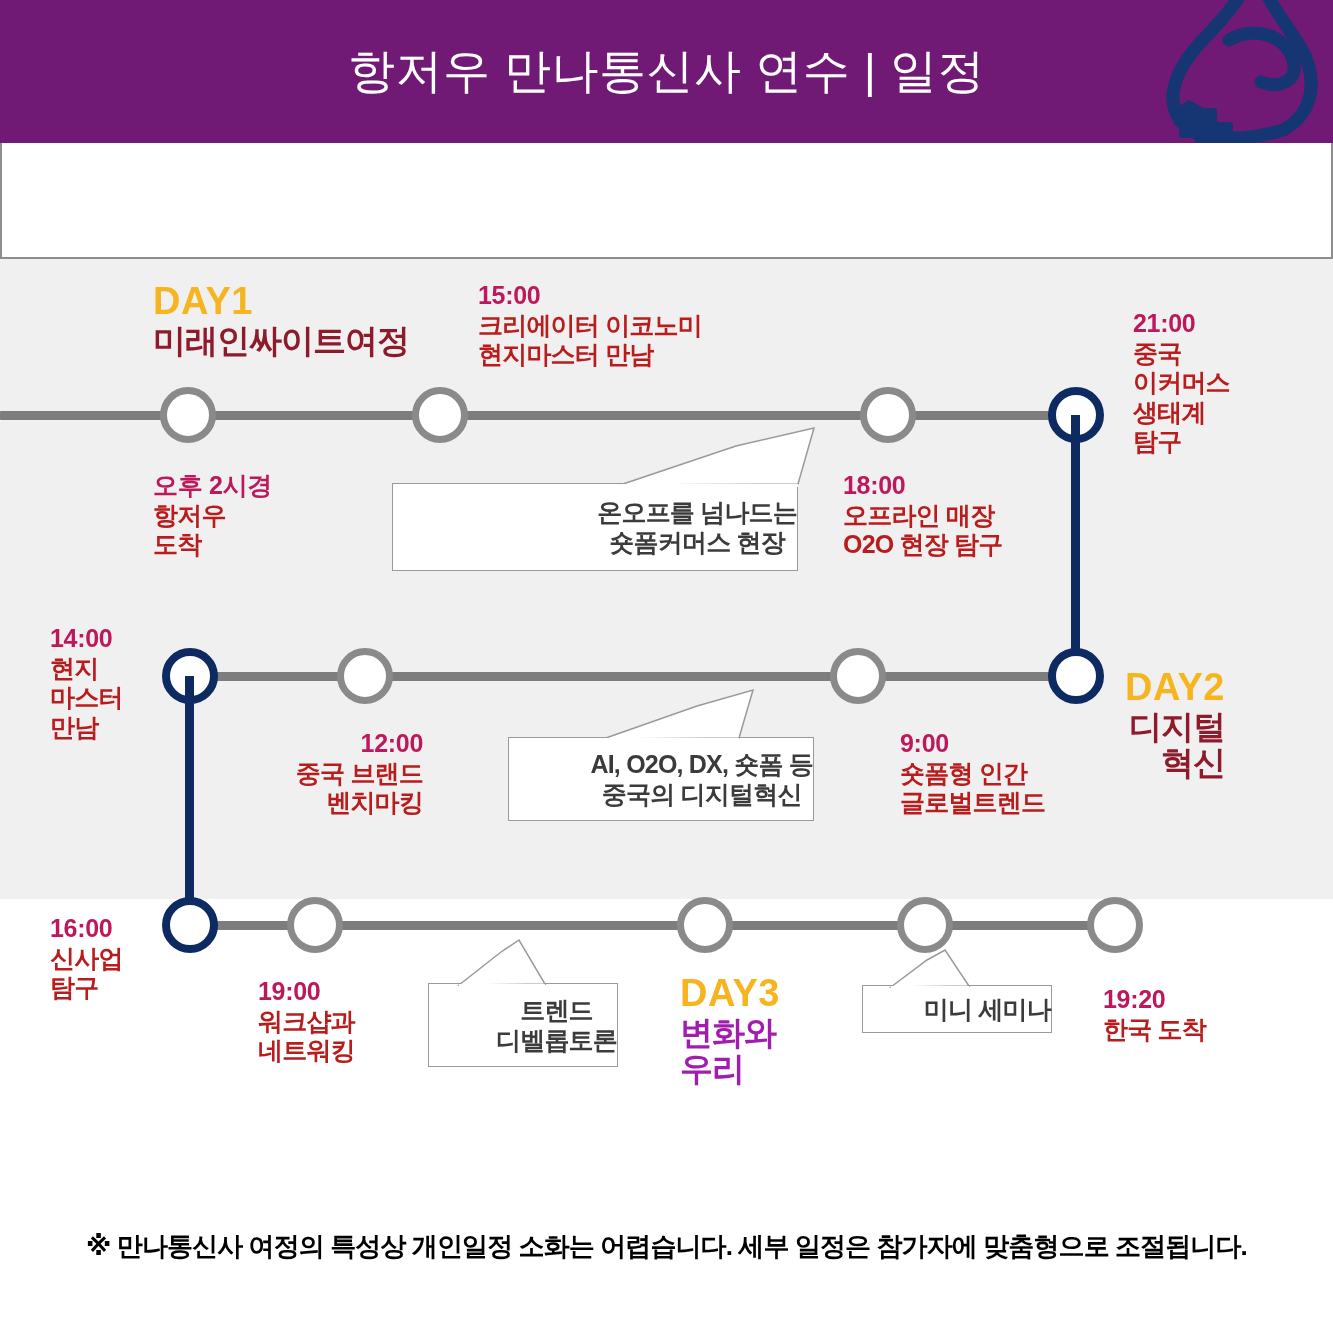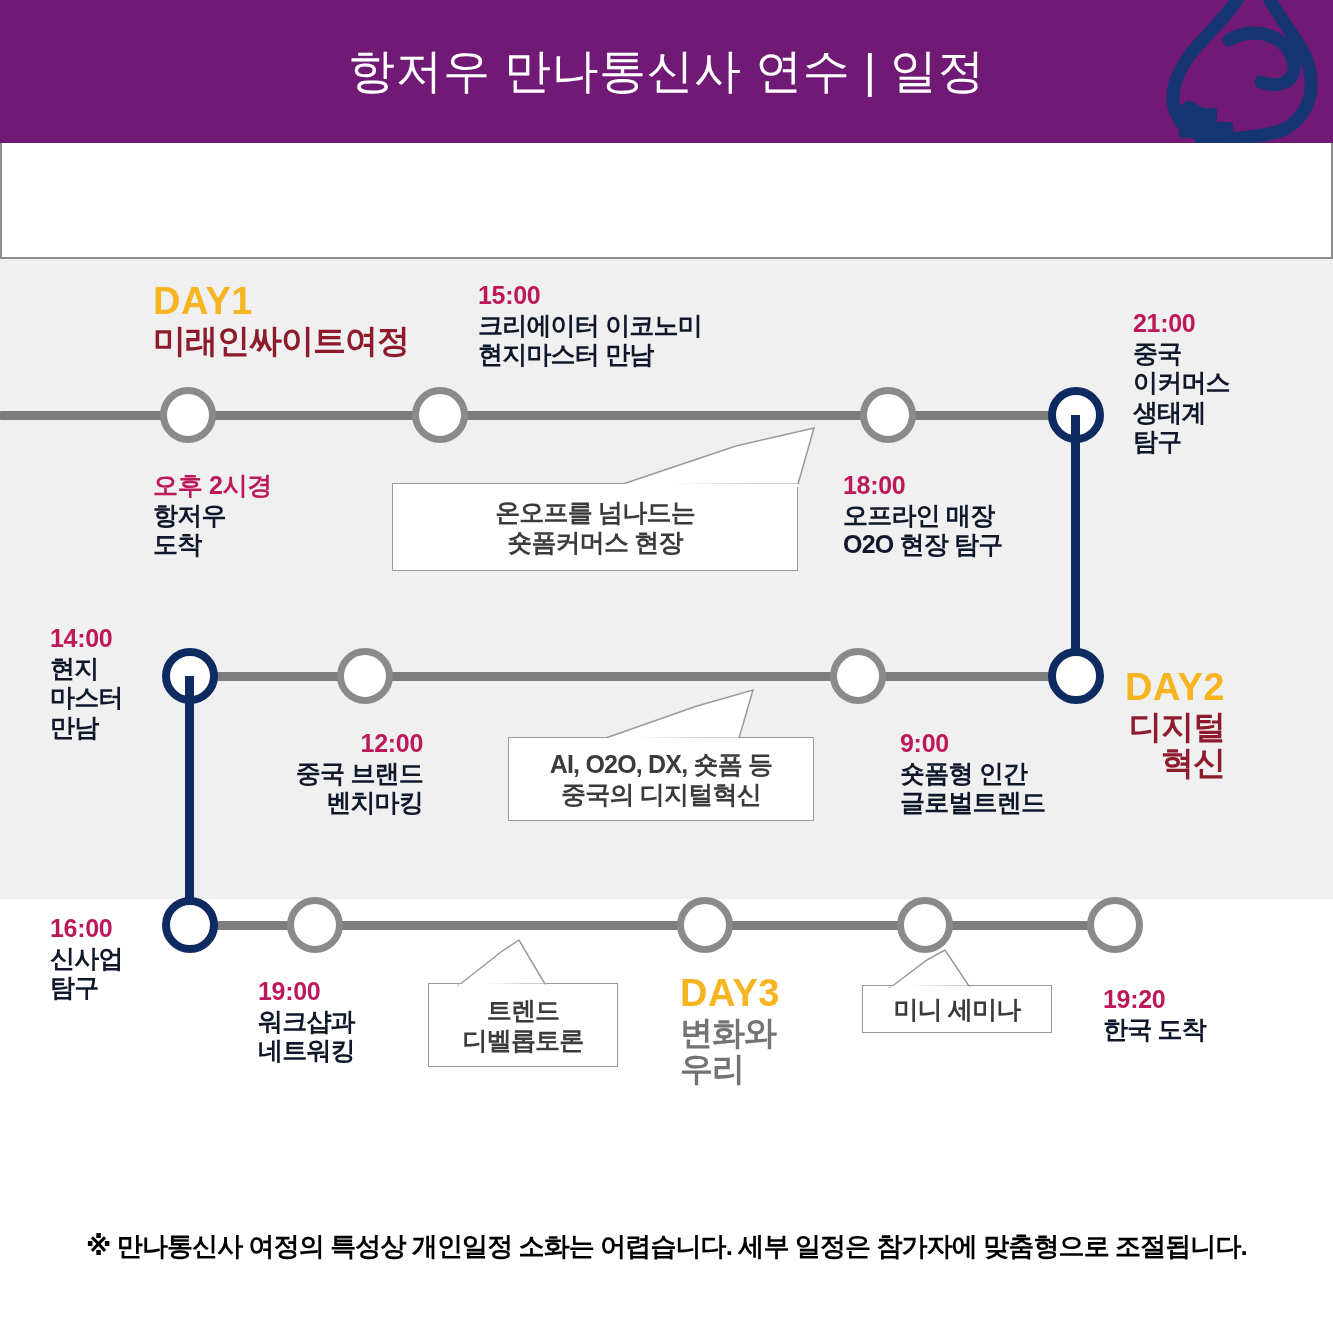--- a/index.html
+++ b/index.html
@@ -105,21 +105,21 @@
   
   .tblock { position: absolute; line-height: 1.18; }
   .tblock .time {
     color: #be185d;
     font-size: 25px;
     font-weight: bold;
     letter-spacing: -0.3px;
     white-space: nowrap;
   }
   .tblock .desc {
-    color: #0f172a;
+    color: #b91c1c;
     font-size: 25px;
     font-weight: bold;
     letter-spacing: -0.8px;
     white-space: nowrap;
   }
   .tblock.right  { text-align: right; }
 
   
   .daylabel { position: absolute; line-height: 1.1; }
   .daylabel .dnum {
@@ -129,36 +129,36 @@
     letter-spacing: 0.5px;
     white-space: nowrap;
   }
   .daylabel .dsub {
     color: #8d1b2c;
     font-size: 33px;
     font-weight: bold;
     letter-spacing: -1px;
     white-space: nowrap;
   }
-  .daylabel.blue-sub .dsub { color: #737373; }
+  .daylabel.blue-sub .dsub { color: #a21caf; }
 
   
   .callout {
     position: absolute;
     background: #ffffff;
     border: 1.5px solid #9a9a9a;
     color: #3b3b3b;
     font-size: 25px;
     font-weight: bold;
     letter-spacing: -0.8px;
     line-height: 1.22;
     text-align: center;
     display: flex;
     align-items: center;
-    justify-content: center;
+    justify-content: flex-end;
     white-space: pre-line;
   }
   .callout .tail {
     position: absolute;
     overflow: visible;
   }
 
   
   .footer {
     position: absolute;

